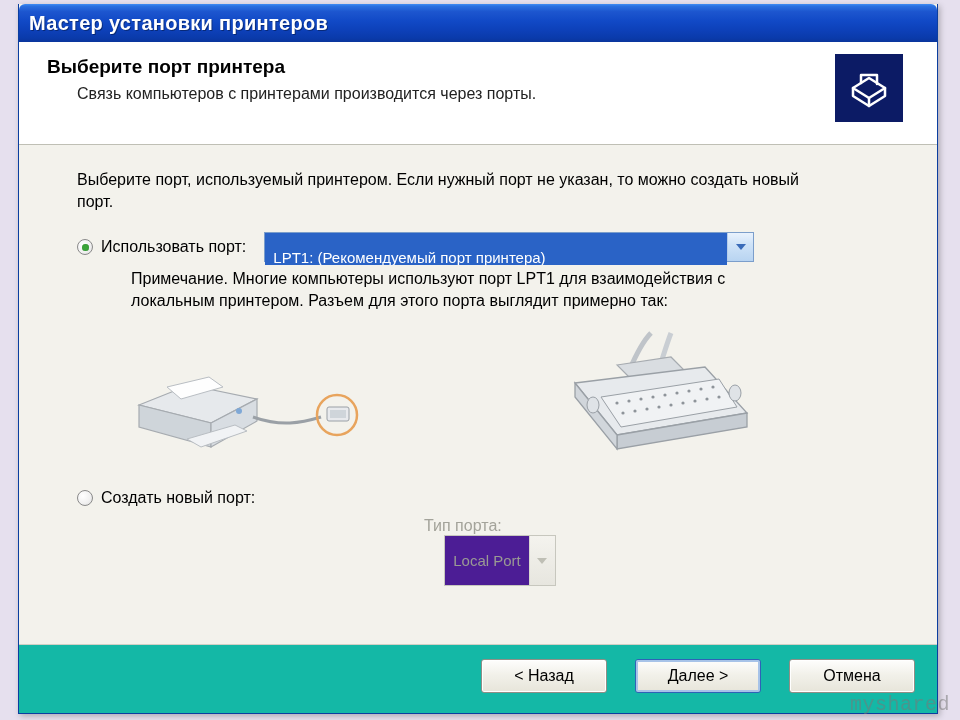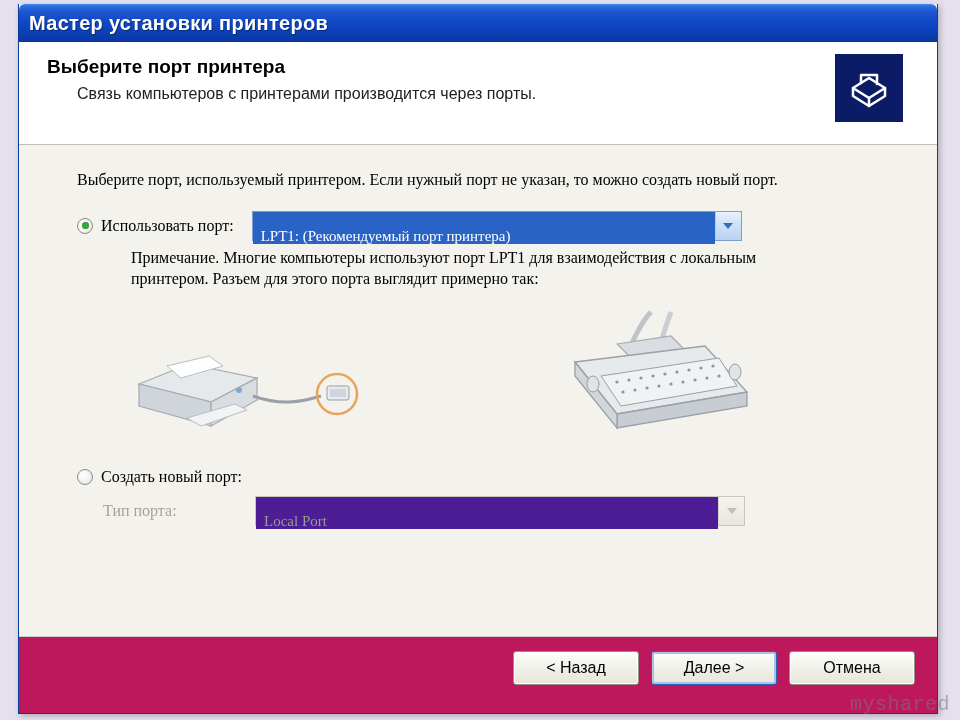--- a/index.html
+++ b/index.html
@@ -77,21 +77,20 @@
   }
 
   
   .body {
     flex: 1;
     background: #f3f2ec;
     padding: 24px 40px 0 58px;
     color: #000;
     font-size: 16px;
     position: relative;
-    font-family: Liberation Serif, serif;
   }
   .instr { line-height: 1.35; margin-bottom: 20px; max-width: 760px; }
 
   .option-row {
     display: flex; align-items: center;
     margin-bottom: 5px;
   }
   .radio {
     width: 16px; height: 16px;
     border: 1.5px solid #8a8a8a;
@@ -161,39 +160,40 @@
   .illustration {
     margin: 6px 0 22px 54px;
     width: 640px; height: 140px;
     position: relative;
   }
 
   .port-type-row {
     display: flex; align-items: center;
     margin-left: 26px;
     margin-top: 10px;
+    flex-direction: column;
   }
   .port-type-label {
     color: #a3a39a;
     width: 152px;
   }
   .port-type-row .dropdown { max-width: 490px; }
 
   .hr {
     border-top: 1px solid #cfcfc5;
     margin-top: 16px;
   }
 
   
   .buttons {
-    background: #be185d;
-    padding: 14px 22px 28px 0;
+    background: #14b8a6;
+    padding: 14px 22px 20px 0;
     display: flex;
     justify-content: flex-end;
-    gap: 12px;
+    gap: 28px;
   }
   .btn {
     min-width: 126px;
     height: 34px;
     font-size: 16px;
     color: #000;
     background: linear-gradient(to bottom, #fefefd 0%, #f2f1ea 45%, #e7e5da 100%);
     border: 1px solid #8f8f86;
     border-radius: 3px;
     box-shadow: 0 0 0 1px #fff inset;

